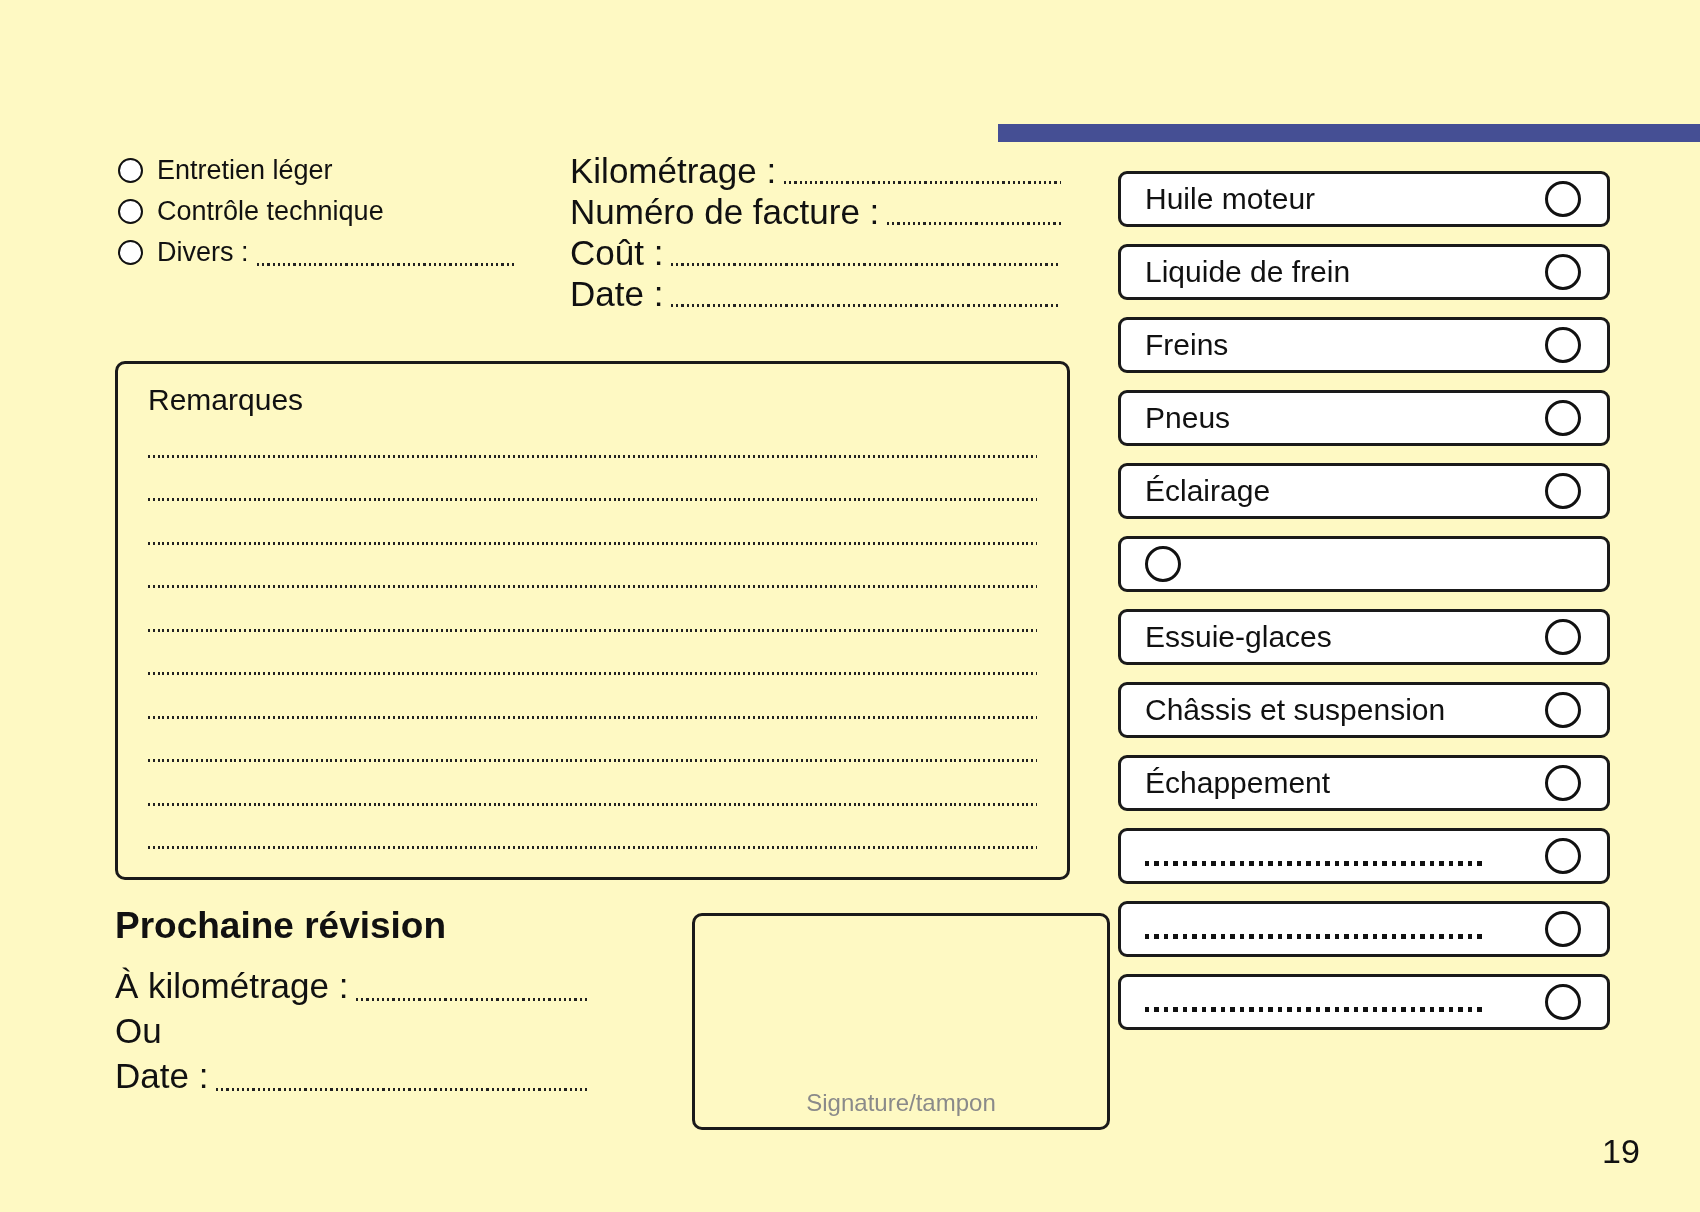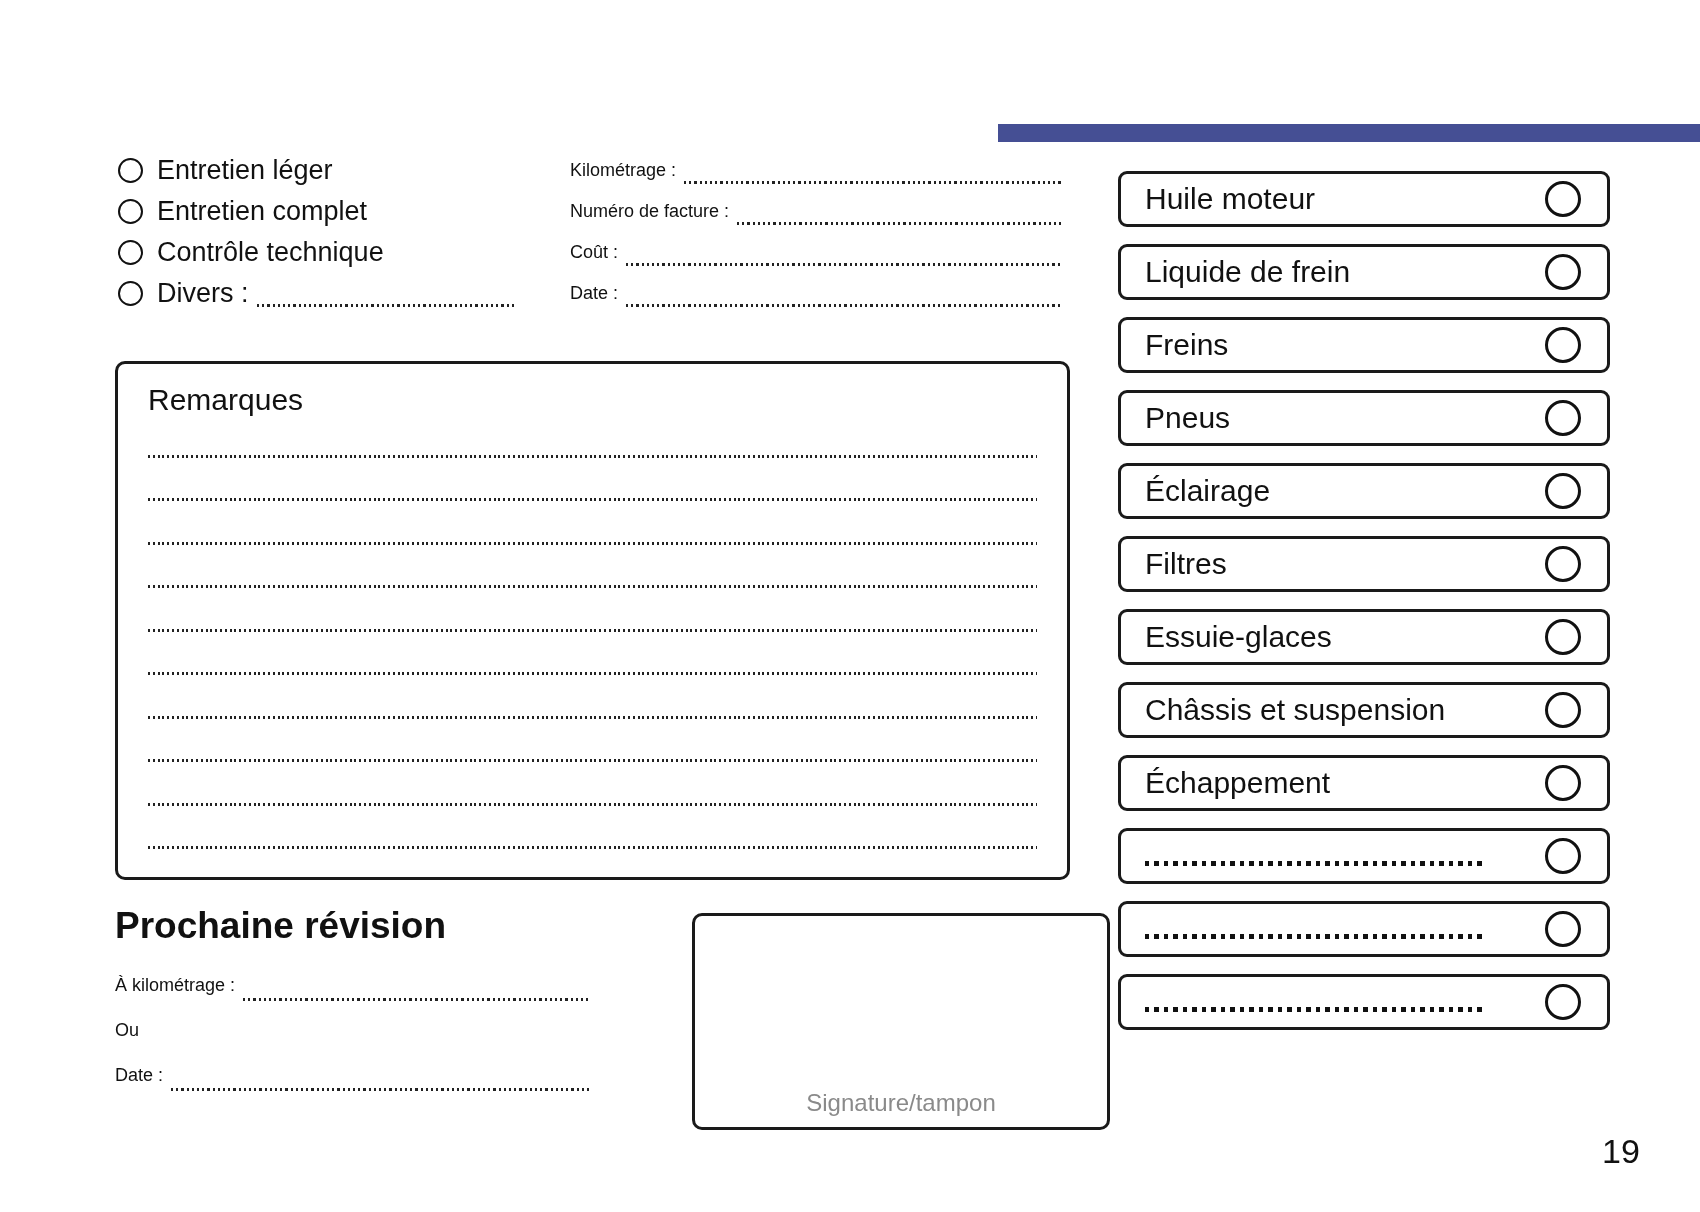--- a/index.html
+++ b/index.html
@@ -1,19 +1,19 @@
 <!DOCTYPE html>
 <html style="--accent: #454F94;"><head>
 <meta charset="utf-8">
 <style>
   * { margin:0; padding:0; box-sizing:border-box; }
   html,body { background:#e8e8e8; }
   body { font-family:"Liberation Sans", sans-serif; color:#111; }
   .page {
-    position:relative; width:1700px; height:1212px; background:#ffffff;
+    position:relative; width:1700px; height:1212px; background:#fef9c3;
     overflow:hidden; margin:0 auto;
   }
 
   
   .accent-bar {
     position:absolute; left:998px; top:124px; width:702px; height:18px;
     background: var(--accent, #454F94);
   }
 
   
@@ -27,21 +27,21 @@
   .option-row { display:flex; align-items:center; height:41px; }
   .radio {
     width:25px; height:25px; border:2.5px solid #111; border-radius:50%;
     flex:0 0 auto; margin-right:14px; background:#fff;
   }
   .option-label { font-size:27px; white-space:nowrap; }
 
   
   .record-fields { position:absolute; left:570px; top:150px; width:493px; }
   .field-row { display:flex; align-items:center; height:41px; }
-  .field-label { font-size:18px; white-space:nowrap; }
+  .field-label { font-size:35px; white-space:nowrap; }
 
   
   .remarks-box {
     position:absolute; left:115px; top:361px; width:955px; height:519px;
     border:3px solid #1a1a1a; border-radius:10px; padding:20px 30px 12px 30px;
   }
   .remarks-title { font-size:30px; line-height:32px; }
   .blank-line { height:43.5px; position:relative; }
   .blank-line::after {
     content:""; position:absolute; left:0; right:0; bottom:2px; height:2.6px;
@@ -87,24 +87,20 @@
 
   <div class="accent-bar"></div>
 
   <div class="service-options">
     <div class="option-row">
       <span class="radio"></span>
       <span class="option-label">Entretien léger</span>
     </div>
     <div class="option-row">
       <span class="radio"></span>
-      <span class="option-label">Entretien complet</span>
-    </div>
-    <div class="option-row">
-      <span class="radio"></span>
       <span class="option-label">Contrôle technique</span>
     </div>
     <div class="option-row">
       <span class="radio"></span>
       <span class="option-label">Divers :</span>
       <span class="dots"></span>
     </div>
   </div>
 
   <div class="record-fields">
@@ -174,21 +170,20 @@
     </div>
     <div class="check-item">
       <span class="check-label">Pneus</span>
       <span class="check-circle"></span>
     </div>
     <div class="check-item">
       <span class="check-label">Éclairage</span>
       <span class="check-circle"></span>
     </div>
     <div class="check-item">
-      <span class="check-label">Filtres</span>
       <span class="check-circle"></span>
     </div>
     <div class="check-item">
       <span class="check-label">Essuie-glaces</span>
       <span class="check-circle"></span>
     </div>
     <div class="check-item">
       <span class="check-label">Châssis et suspension</span>
       <span class="check-circle"></span>
     </div>

